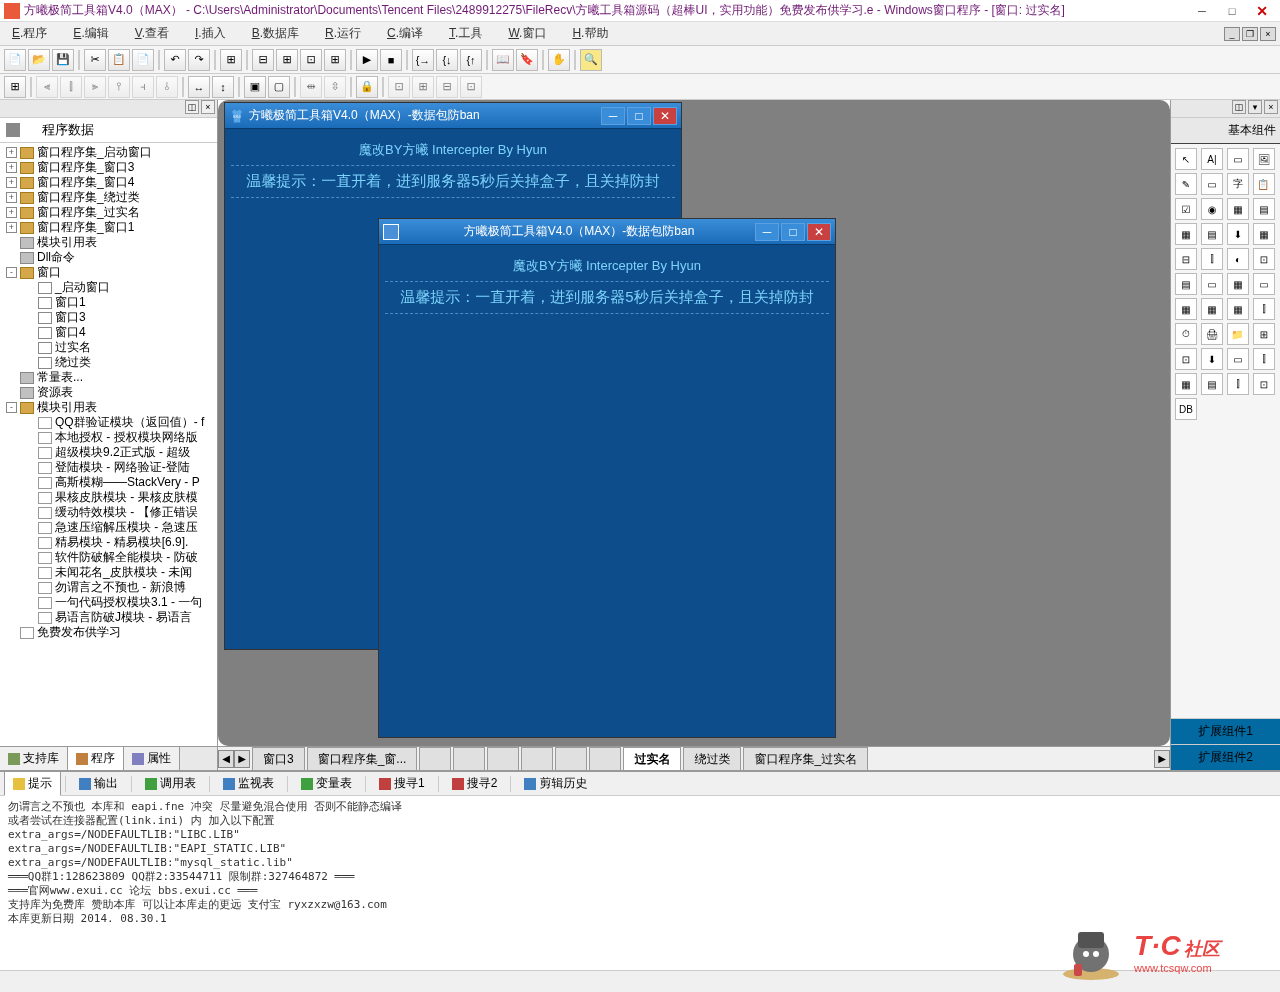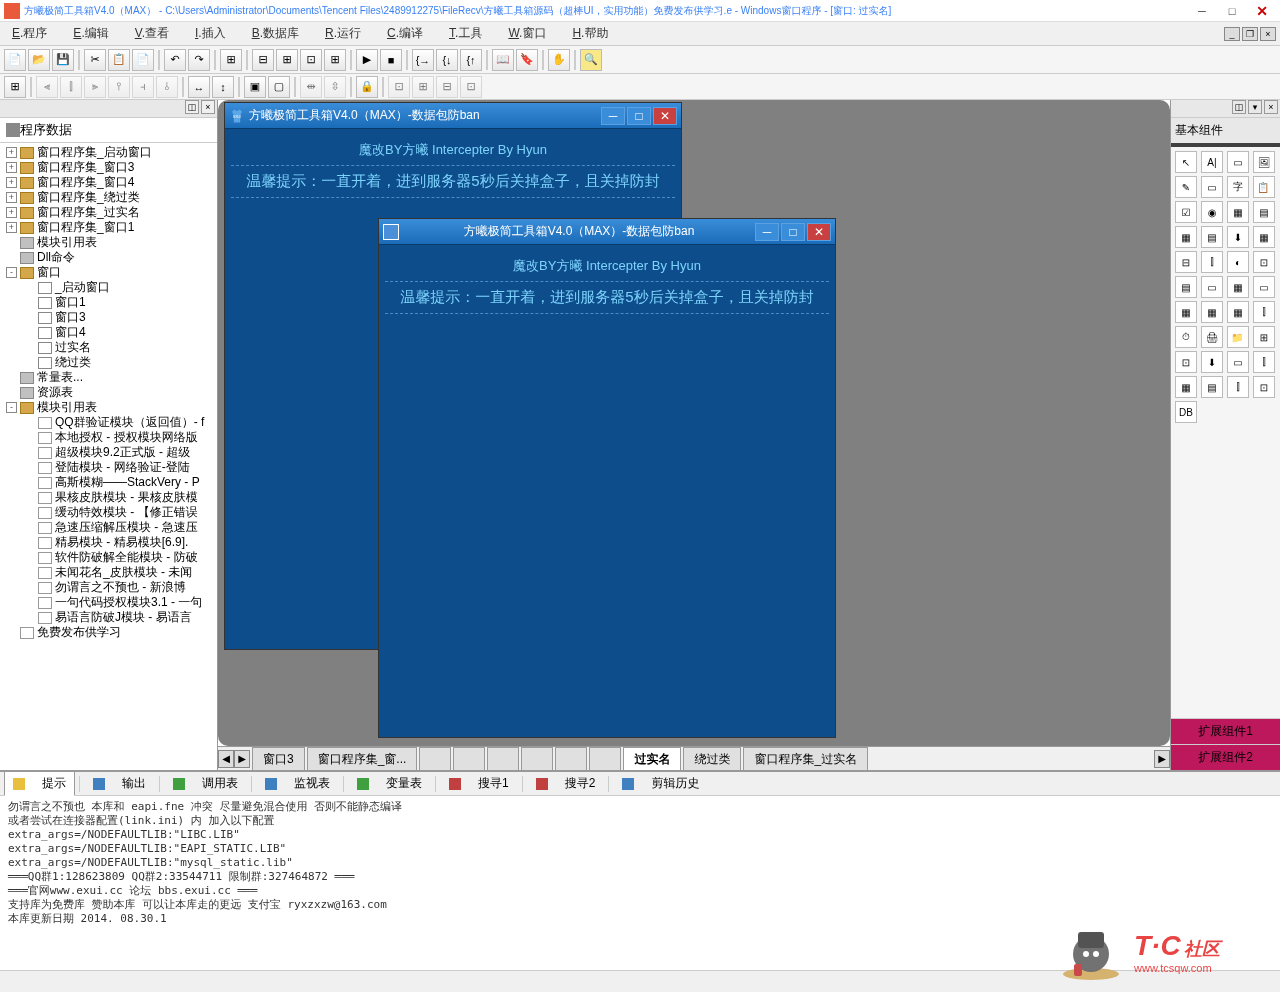--- a/index.html
+++ b/index.html
@@ -1,20 +1,20 @@
 <!DOCTYPE html>
 <html><head>
 <meta charset="utf-8">
 <style>
 * { margin: 0; padding: 0; box-sizing: border-box; font-family: "Microsoft YaHei", SimSun, sans-serif; }
 body { background: #fff; width: 1280px; height: 992px; overflow: hidden; font-size: 12px; }
 
 .title-bar { height: 22px; background: #fff; display: flex; align-items: center; padding: 0 4px; border-bottom: 1px solid #ddd; }
 .title-bar .icon { width: 16px; height: 16px; background: #e85a3a; margin-right: 4px; }
-.title-bar .title { flex: 1; font-size: 10px; color: #3b82f6; white-space: nowrap; overflow: hidden; }
+.title-bar .title { flex: 1; font-size: 12px; color: #701a75; white-space: nowrap; overflow: hidden; }
 .title-bar .win-btns { display: flex; gap: 2px; }
 .title-bar .win-btn { width: 28px; height: 18px; display: flex; align-items: center; justify-content: center; font-size: 11px; color: #333; cursor: pointer; }
 .title-bar .win-btn.close { color: #c00; font-size: 14px; font-weight: bold; }
 
 .menu-bar { height: 24px; background: #f0f0f0; display: flex; align-items: center; padding: 0 6px; gap: 4px; border-bottom: 1px solid #ccc; position: relative; }
 .menu-item { padding: 2px 6px; font-size: 12px; color: #333; cursor: pointer; }
 .menu-item u { text-decoration: underline; }
 .mdi-btns { position: absolute; right: 4px; display: flex; gap: 2px; }
 .mdi-btn { width: 16px; height: 14px; border: 1px solid #888; background: #ddd; font-size: 9px; display: flex; align-items: center; justify-content: center; cursor: pointer; }
 
@@ -22,21 +22,21 @@
 .tool-btn { width: 22px; height: 22px; border: 1px solid #bbb; background: linear-gradient(#fff,#e8e8e8); display: flex; align-items: center; justify-content: center; font-size: 11px; cursor: pointer; }
 .tool-sep { width: 2px; height: 20px; background: #ccc; margin: 0 2px; }
 
 .toolbar2 { height: 26px; background: #f5f5f5; display: flex; align-items: center; padding: 0 4px; gap: 2px; border-bottom: 1px solid #ccc; }
 
 .main-area { display: flex; height: 670px; }
 
 .left-panel { width: 218px; background: #fff; border-right: 1px solid #999; display: flex; flex-direction: column; }
 .left-header { height: 18px; background: #e8e8e8; border-bottom: 1px solid #ccc; display: flex; justify-content: flex-end; padding: 0 2px; gap: 2px; }
 .left-header span { width: 14px; height: 14px; border: 1px solid #999; background: #f0f0f0; font-size: 9px; display: flex; align-items: center; justify-content: center; cursor: pointer; }
-.tree-title { padding: 3px 6px; background: #fff; font-size: 13px; border-bottom: 1px solid #ccc; display: flex; align-items: center; gap: 0; }
+.tree-title { padding: 3px 6px; background: #fff; font-size: 13px; border-bottom: 1px solid #ccc; display: flex; align-items: center; gap: 22px; }
 .tree-title .ticon { width: 14px; height: 14px; background: #888; }
 .tree { flex: 1; overflow: auto; padding: 2px; font-size: 12px; line-height: 15px; }
 .tree-item { display: flex; align-items: center; padding: 0 2px; white-space: nowrap; cursor: pointer; }
 .tree-item.l1 { padding-left: 4px; }
 .tree-item.l2 { padding-left: 22px; }
 .tree-exp { width: 11px; height: 11px; border: 1px solid #888; background: #fff; font-size: 9px; line-height: 9px; text-align: center; margin-right: 3px; color: #555; }
 .tree-noexp { width: 11px; margin-right: 3px; }
 .tree-icon { width: 14px; height: 12px; display: inline-block; margin-right: 3px; }
 .ti-folder { background: #d4a84a; border: 1px solid #a67c1a; }
 .ti-win { background: #fff; border: 1px solid #888; }
@@ -59,33 +59,33 @@
 .form-body { padding: 6px; color: #7dd3fc; font-size: 13px; text-align: center; }
 .form-subtitle { color: #7dd3fc; padding: 6px 0; border-bottom: 1px dashed #4a8cc8; }
 .form-hint { color: #7dd3fc; padding: 6px 4px; border-bottom: 1px dashed #4a8cc8; font-size: 15px; }
 
 .icon-exui { width: 40px; height: 40px; }
 .tshirt { fill: #5aa8e8; }
 
 .right-panel { width: 110px; background: #f5f5f5; border-left: 1px solid #999; display: flex; flex-direction: column; }
 .right-header { height: 18px; background: #e8e8e8; display: flex; justify-content: flex-end; padding: 0 2px; gap: 2px; border-bottom: 1px solid #ccc; }
 .right-header span { width: 14px; height: 14px; border: 1px solid #999; font-size: 9px; display: flex; align-items: center; justify-content: center; cursor: pointer; }
-.right-title { text-align: left; padding: 4px; font-size: 12px; background: #e8e8e8; border-bottom: 4px solid #404040; }
+.right-title { text-align: right; padding: 4px; font-size: 12px; background: #e8e8e8; border-bottom: 1px solid #404040; }
 .comp-grid { flex: 1; display: grid; grid-template-columns: repeat(4, 1fr); gap: 3px; padding: 4px; align-content: start; }
 .comp-item { width: 22px; height: 22px; border: 1px solid #bbb; background: #fff; display: flex; align-items: center; justify-content: center; font-size: 10px; cursor: pointer; }
-.ext-group { border-top: 1px solid #ccc; padding: 4px; text-align: center; font-size: 12px; cursor: pointer; background: #be185d; }
+.ext-group { border-top: 1px solid #ccc; padding: 4px; text-align: center; font-size: 12px; cursor: pointer; background: #0369a1; }
 
 .design-tabs { height: 24px; background: #f0f0f0; border-top: 1px solid #999; display: flex; align-items: center; overflow: hidden; }
 .scroll-btn { width: 16px; height: 18px; border: 1px solid #888; background: #ddd; font-size: 10px; display: flex; align-items: center; justify-content: center; cursor: pointer; }
 .dtab { padding: 3px 10px; border: 1px solid #999; border-bottom: none; background: #e0e0e0; font-size: 12px; margin-left: 2px; cursor: pointer; white-space: nowrap; }
 .dtab.active { background: #fff; font-weight: bold; }
 
 .output-area { height: 200px; border-top: 2px solid #999; display: flex; flex-direction: column; }
 .output-tabs { height: 24px; background: #f0f0f0; display: flex; align-items: center; padding: 0 4px; gap: 2px; border-bottom: 1px solid #ccc; }
-.otab { padding: 3px 8px; font-size: 12px; display: flex; align-items: center; gap: 17px; cursor: pointer; border: 1px solid transparent; }
+.otab { padding: 3px 8px; font-size: 12px; display: flex; align-items: center; gap: 3px; cursor: pointer; border: 1px solid transparent; }
 .otab.active { background: #fff; border: 1px solid #999; border-bottom: 1px solid #fff; }
 .otab .oicon { width: 12px; height: 12px; }
 .oi-yellow { background: #e8c040; }
 .oi-blue { background: #4080c0; }
 .oi-green { background: #40a040; }
 .oi-red { background: #c04040; }
 .output-text { flex: 1; padding: 4px 8px; font-size: 11px; font-family: SimSun, monospace; line-height: 14px; overflow: auto; background: #fff; color: #333; white-space: pre-wrap; }
 
 .watermark { position: absolute; right: 60px; bottom: 10px; display: flex; align-items: center; gap: 8px; opacity: 0.95; pointer-events: none; }
 .watermark .wtext { color: #e83a3a; font-size: 28px; font-weight: bold; font-style: italic; margin-top: 20px; }
@@ -358,20 +358,34 @@
           <span class="tree-noexp"></span>
           <span class="tree-icon ti-file"></span>
           <span>易语言防破J模块 - 易语言</span>
         </div>
         <div class="tree-item l1">
           <span class="tree-noexp"></span>
           <span class="tree-icon ti-file"></span>
           <span>免费发布供学习</span>
         </div>
       </div>
+    <div class="left-tabs">
+      <div class="left-tab">
+          <span class="ticon"></span>
+          <span>支持库</span>
+        </div>
+      <div class="left-tab active">
+          <span class="ticon" style="background:#c08040"></span>
+          <span>程序</span>
+        </div>
+      <div class="left-tab">
+          <span class="ticon" style="background:#8080c0"></span>
+          <span>属性</span>
+        </div>
+    </div>
   </div>
 
   <div style="flex:1;display:flex;flex-direction:column;">
     <div class="design-area">
 
       <div class="form-canvas" style="left:6px;top:2px;width:458px;height:548px;">
         <div class="form-title">
           <svg class="ficon icon-exui" viewBox="0 0 40 40">
             <path class="tshirt" d="M8 8 L14 4 L20 8 L26 4 L32 8 L30 16 L28 16 L28 36 L12 36 L12 16 L10 16 Z"></path>
             <text x="20" y="26" font-size="8" fill="#fff" text-anchor="middle">EXUI</text>

